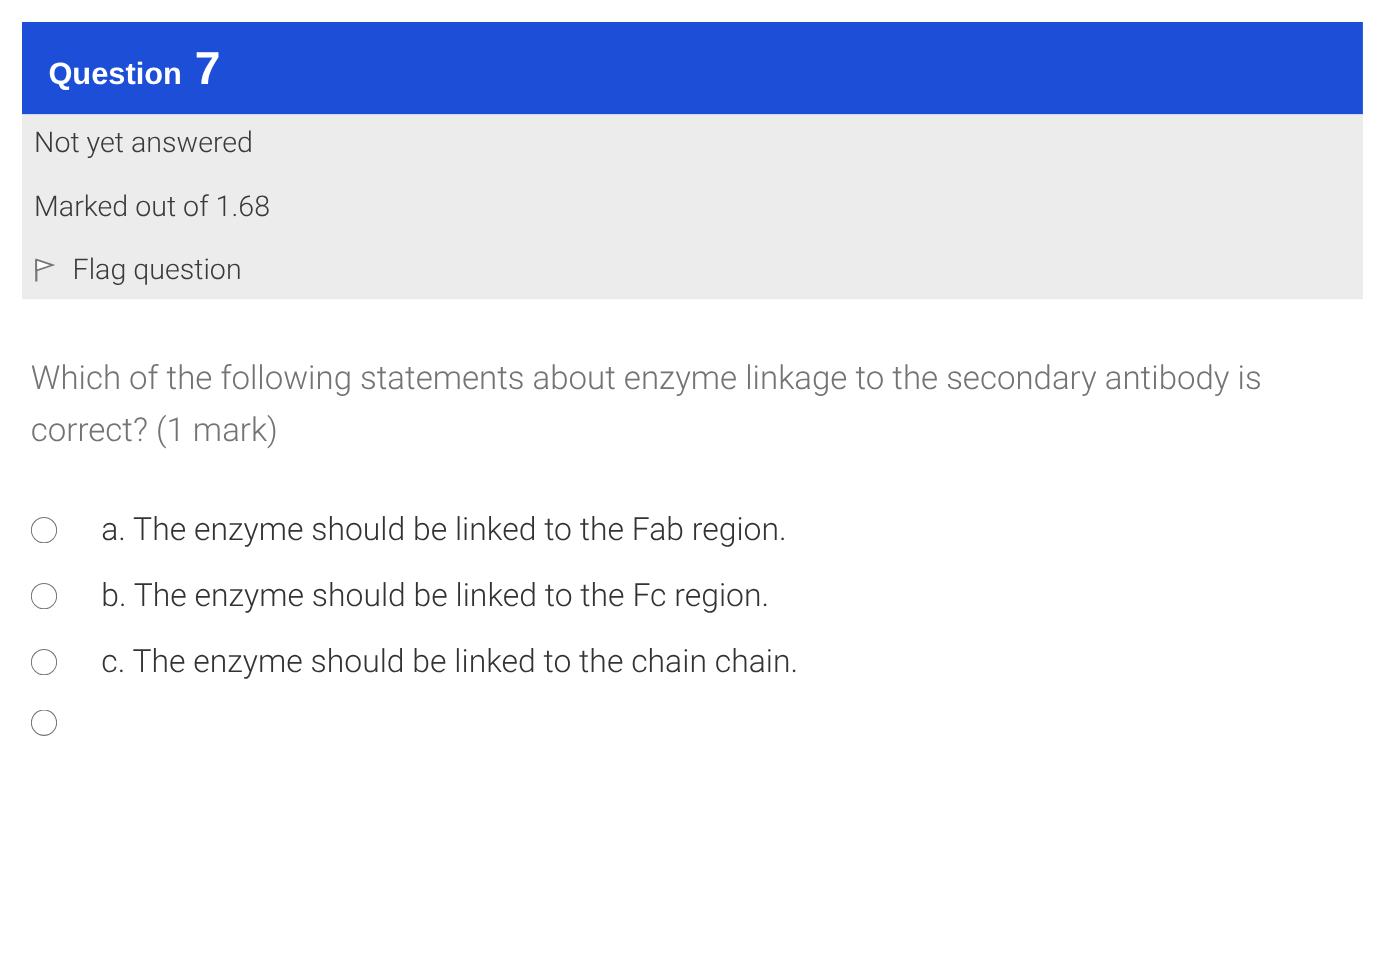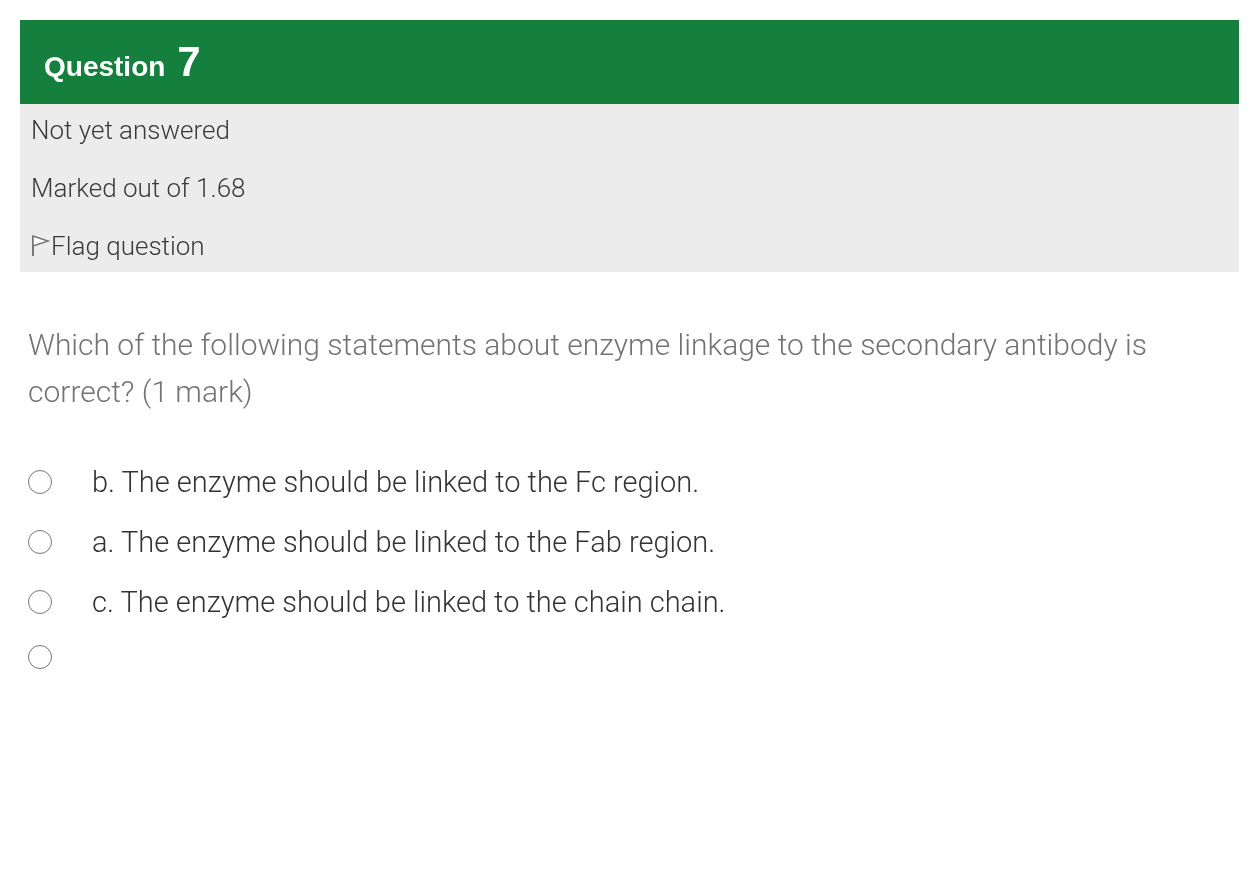--- a/index.html
+++ b/index.html
@@ -12,21 +12,21 @@
       font-size: 28px;
       color: #333;
       background: #fff;
       width: 1259px;
     }
     .question-container {
       width: 100%;
       padding: 20px;
     }
     .question-header {
-      background: #15803d;
+      background: #1d4ed8;
       color: #fff;
       padding: 18px 24px;
       font-family: "Arial Narrow", Arial, sans-serif;
     }
     .question-header .label {
       font-weight: bold;
       font-size: 28px;
       font-stretch: condensed;
     }
     .question-header .number {
@@ -44,21 +44,21 @@
       font-size: 26px;
       margin-bottom: 28px;
       font-weight: 300;
     }
     .info-row:last-child {
       margin-bottom: 0;
     }
     .flag-row {
       display: flex;
       align-items: center;
-      gap: 0;
+      gap: 15px;
     }
     .flag-icon {
       width: 20px;
       height: 24px;
       display: inline-block;
     }
     .question-body {
       padding: 50px 8px 0 8px;
     }
     .question-text {
@@ -122,27 +122,27 @@
     </div>
   </div>
 
   <div class="question-body">
     <div class="question-text">Which of the following statements about enzyme linkage to the secondary antibody is correct? (1 mark)</div>
 
     <div class="options">
       <label class="option-row">
         <input type="radio" name="q7" class="radio-input" style="">
         <span class="option-text">
-          <span>b.</span> <span>The enzyme should be linked to the Fc region.</span>
+          <span>a.</span> <span>The enzyme should be linked to the Fab region.</span>
         </span>
       </label>
       <label class="option-row">
         <input type="radio" name="q7" class="radio-input" style="">
         <span class="option-text">
-          <span>a.</span> <span>The enzyme should be linked to the Fab region.</span>
+          <span>b.</span> <span>The enzyme should be linked to the Fc region.</span>
         </span>
       </label>
       <label class="option-row">
         <input type="radio" name="q7" class="radio-input" style="">
         <span class="option-text">
           <span>c.</span> <span>The enzyme should be linked to the chain chain.</span>
         </span>
       </label>
       <label class="option-row">
         <input type="radio" name="q7" class="radio-input" style="">

